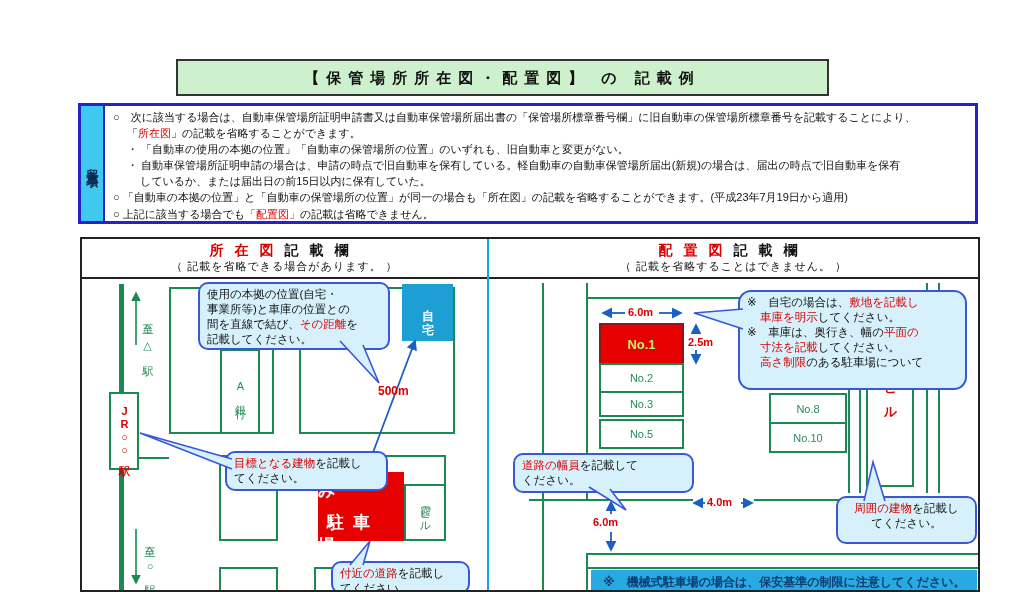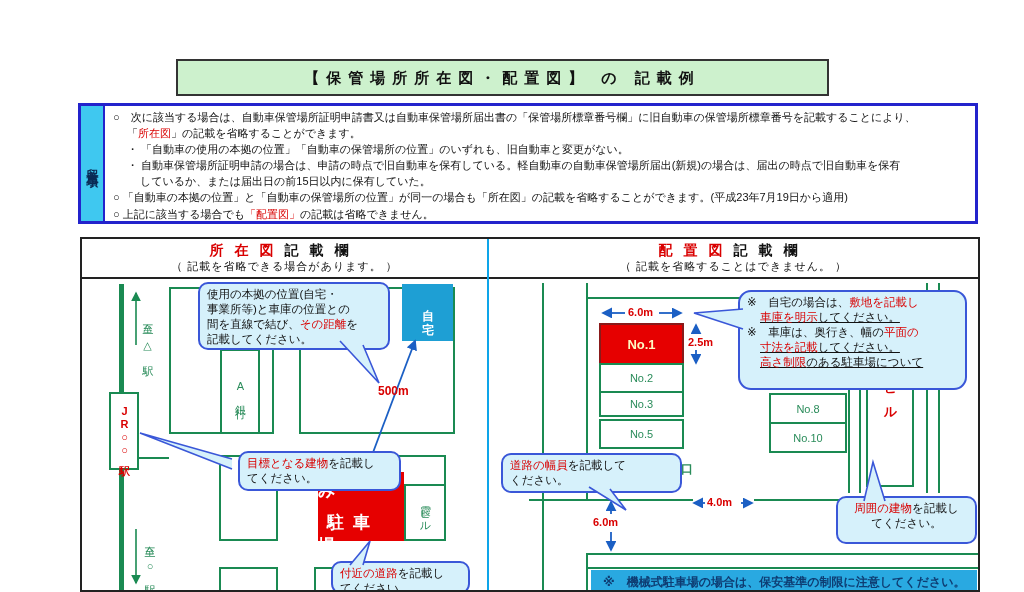--- a/index.html
+++ b/index.html
@@ -28,33 +28,33 @@
   .phead .s{font-size:11px;letter-spacing:1px;margin-top:-1px;}
   .map{position:absolute;left:0;right:0;top:40px;bottom:0;overflow:hidden;}
   
   .gline{background:#1a8a52;}
   .gbox{border:2px solid #1a8a52;background:#fff;}
   .vtext{writing-mode:vertical-rl;text-orientation:upright;display:flex;align-items:center;justify-content:center;}
   .green{color:#2a8c5a;}
   .lbl{font-size:11px;white-space:nowrap;}
   .dim{font-size:11px;font-weight:bold;color:#d90000;white-space:nowrap;z-index:3;}
   .bubble{background:#d6f1fb;border:2px solid #3a57d8;border-radius:10px;padding:3px 7px;font-size:11.5px;line-height:1.3;z-index:4;white-space:nowrap;}
-  .bubble .ind1{padding-left:13px;text-decoration:underline;}
+  .bubble .ind1{padding-left:13px;}
   .svgly{left:0;top:0;z-index:2;pointer-events:none;}
   .svgtail{left:0;top:0;z-index:5;pointer-events:none;}
   
   .jr-box{left:27px;top:113px;width:30px;height:78px;z-index:2;color:#d90000;font-weight:bold;font-size:11px;letter-spacing:1px;}
   .home-box{left:320px;top:5px;width:51px;height:57px;background:#1e9fd4;color:#fff;font-weight:bold;font-size:12px;letter-spacing:14px;z-index:2;}
   .bank-box{left:138px;top:70px;width:40px;height:85px;color:#2a8c5a;font-size:11px;letter-spacing:4px;z-index:2;}
   .parking-box{left:236px;top:193px;width:86px;height:69px;background:#e60000;color:#fff;font-weight:bold;font-size:17px;z-index:2;
                display:flex;flex-direction:column;align-items:center;justify-content:center;gap:9px;}
   .parking-box div{letter-spacing:9px;text-indent:9px;}
   .kasu-l{left:322px;top:205px;width:42px;height:57px;color:#2a8c5a;font-size:11px;letter-spacing:2px;z-index:2;}
   .stall{border:2px solid #1a8a52;background:#fff;color:#2a8c5a;font-size:11px;display:flex;align-items:center;justify-content:center;}
-  .stall.no1{background:#e60000;border-color:#8a1a1a;color:#fef9c3;font-weight:bold;font-size:13px;}
+  .stall.no1{background:#e60000;border-color:#8a1a1a;color:#bef264;font-weight:bold;font-size:13px;}
   .bldg-r{left:377px;top:18px;width:48px;height:190px;color:#d90000;font-weight:bold;font-size:13px;letter-spacing:13px;z-index:1;}
   .banner{left:102px;top:291px;width:386px;height:26px;background:#29a9e1;color:#0e3d73;font-weight:bold;font-size:12px;
           line-height:25px;padding-left:12px;z-index:6;white-space:nowrap;}
 </style>
 </head>
 <body>
 
 <div class="page">
 
   <div class="abs title-box">【保管場所所在図・配置図】 の 記載例</div>
@@ -119,21 +119,21 @@
           <line x1="54" y1="250" x2="54" y2="304" stroke="#1a8a52" stroke-width="1.6" marker-end="url(#ag)"></line>
           <line x1="284" y1="192" x2="333" y2="62" stroke="#1b5fc4" stroke-width="1.8" marker-start="url(#ab)" marker-end="url(#ab)"></line>
         </svg>
 
         <div class="abs bubble" style="left:116px;top:3px;width:192px;height:68px;">
             <div class="ln ind0"><span>使用の本拠の位置(自宅・</span></div>
             <div class="ln ind0"><span>事業所等)と車庫の位置との</span></div>
             <div class="ln ind0"><span>間を直線で結び、</span><span class="rd">その距離</span><span>を</span></div>
             <div class="ln ind0"><span>記載してください。</span></div>
           </div>
-        <div class="abs bubble" style="left:156px;top:172px;width:163px;height:40px;">
+        <div class="abs bubble" style="left:143px;top:172px;width:163px;height:40px;">
             <div class="ln ind0"><span class="rd">目標となる建物</span><span>を記載し</span></div>
             <div class="ln ind0"><span>てください。</span></div>
           </div>
         <div class="abs bubble" style="left:249px;top:282px;width:139px;height:33px;">
             <div class="ln ind0"><span class="rd">付近の道路</span><span>を記載し</span></div>
             <div class="ln ind0"><span>てください。</span></div>
           </div>
         <svg class="abs svgtail" width="405" height="315">
           <path d="M258,62 L297,104 L281,66" fill="#d6f1fb" stroke="#3a57d8" stroke-width="1.6"></path>
           <path d="M150,180 L58,154 L150,190" fill="#d6f1fb" stroke="#3a57d8" stroke-width="1.6"></path>
@@ -195,21 +195,21 @@
           <line x1="122" y1="253" x2="122" y2="271" stroke="#1b5fc4" stroke-width="1.8" marker-end="url(#ab2)"></line>
         </svg>
 
         <div class="abs bubble" style="left:249px;top:11px;width:229px;height:100px;border-radius:13px;">
             <div class="ln ind0"><span>※　自宅の場合は、</span><span class="rd">敷地を記載し</span></div>
             <div class="ln ind1"><span class="rd">車庫を明示</span><span>してください。</span></div>
             <div class="ln ind0"><span>※　車庫は、奥行き、幅の</span><span class="rd">平面の</span></div>
             <div class="ln ind1"><span class="rd">寸法を記載</span><span>してください。</span></div>
             <div class="ln ind1"><span class="rd">高さ制限</span><span>のある駐車場について</span></div>
           </div>
-        <div class="abs bubble" style="left:12px;top:174px;width:181px;height:40px;">
+        <div class="abs bubble" style="left:24px;top:174px;width:181px;height:40px;">
             <div class="ln ind0"><span class="rd">道路の幅員</span><span>を記載して</span></div>
             <div class="ln ind0"><span>ください。</span></div>
           </div>
         <div class="abs bubble" style="left:347px;top:217px;width:141px;height:48px;text-align:center;">
             <div class="ln ind0"><span class="rd">周囲の建物</span><span>を記載し</span></div>
             <div class="ln ind0"><span>てください。</span></div>
           </div>
         <svg class="abs svgtail" width="491" height="315">
           <path d="M254,30 L205,34 L254,50" fill="#d6f1fb" stroke="#3a57d8" stroke-width="1.6"></path>
           <path d="M100,208 L137,231 L121,210" fill="#d6f1fb" stroke="#3a57d8" stroke-width="1.6"></path>

